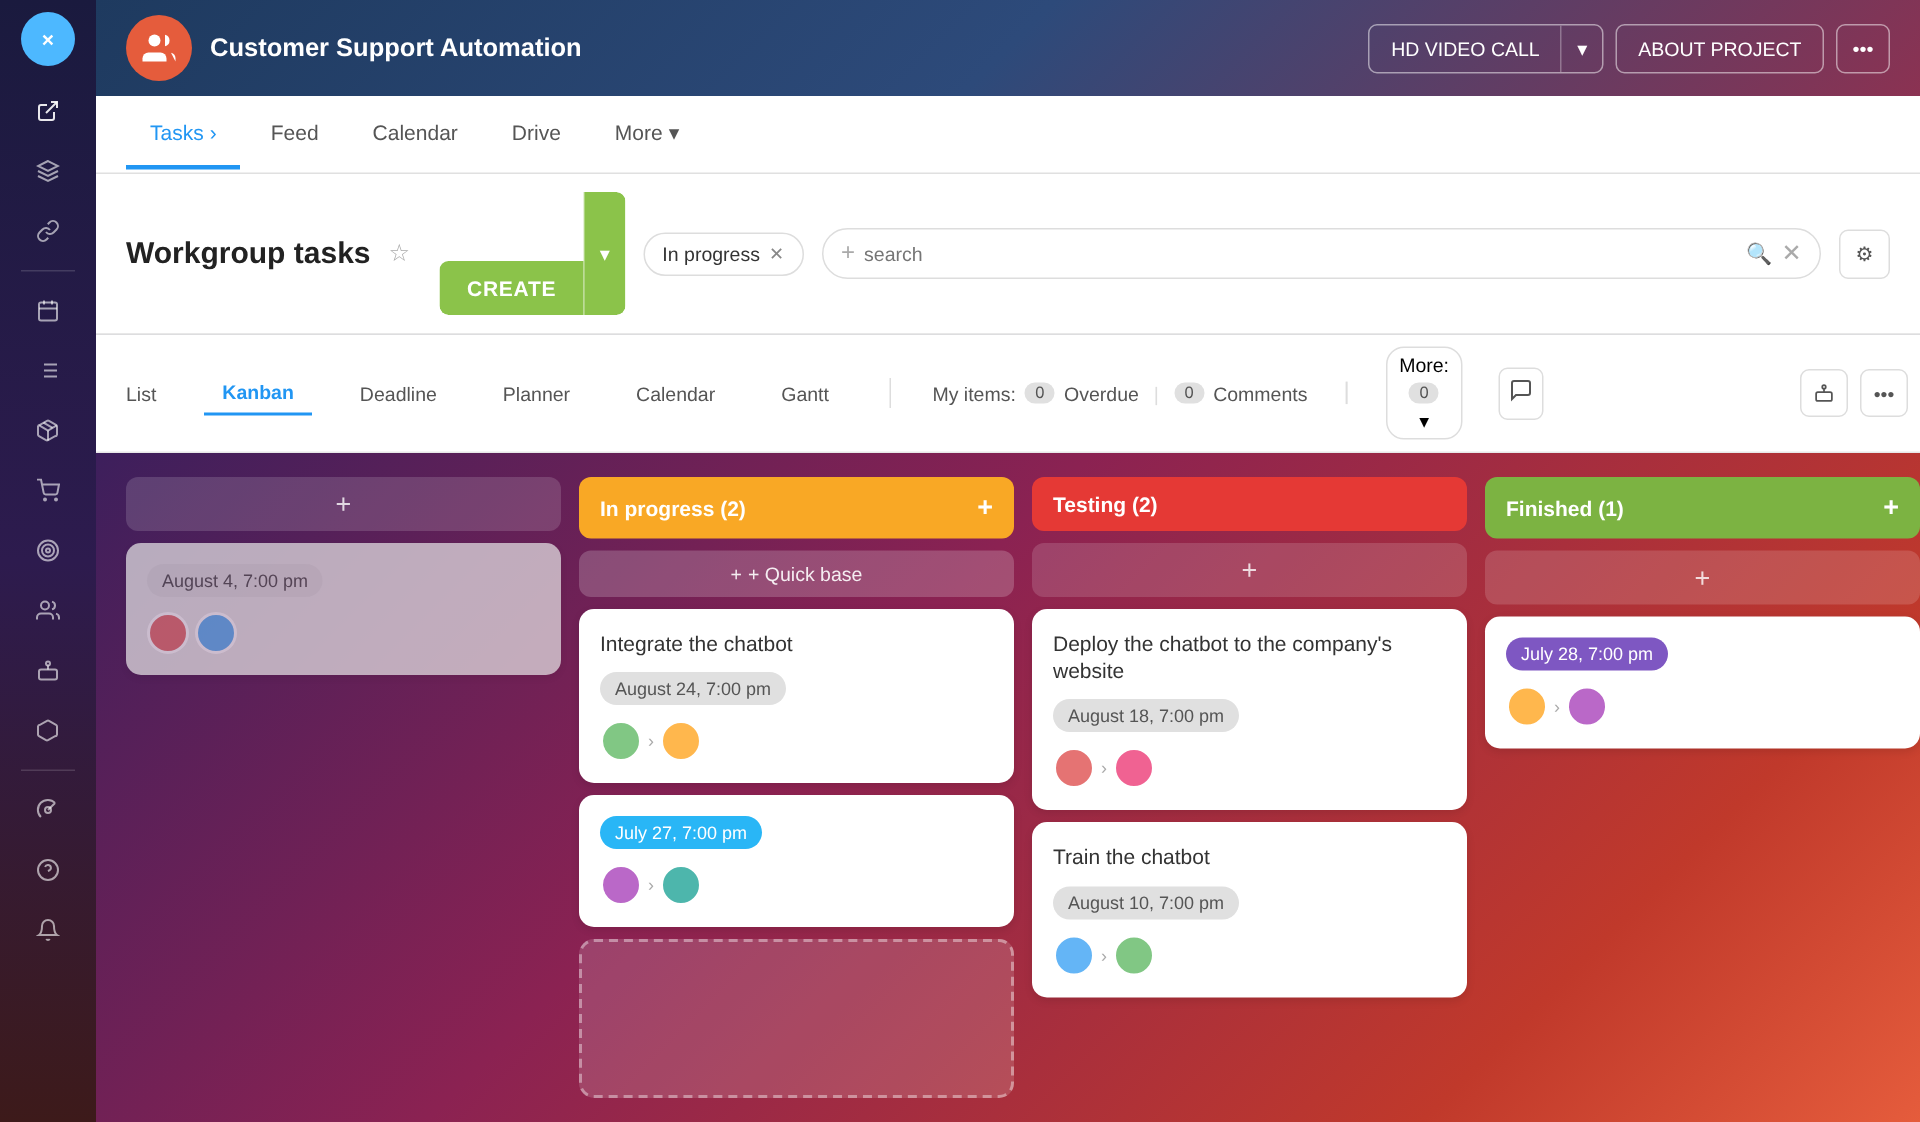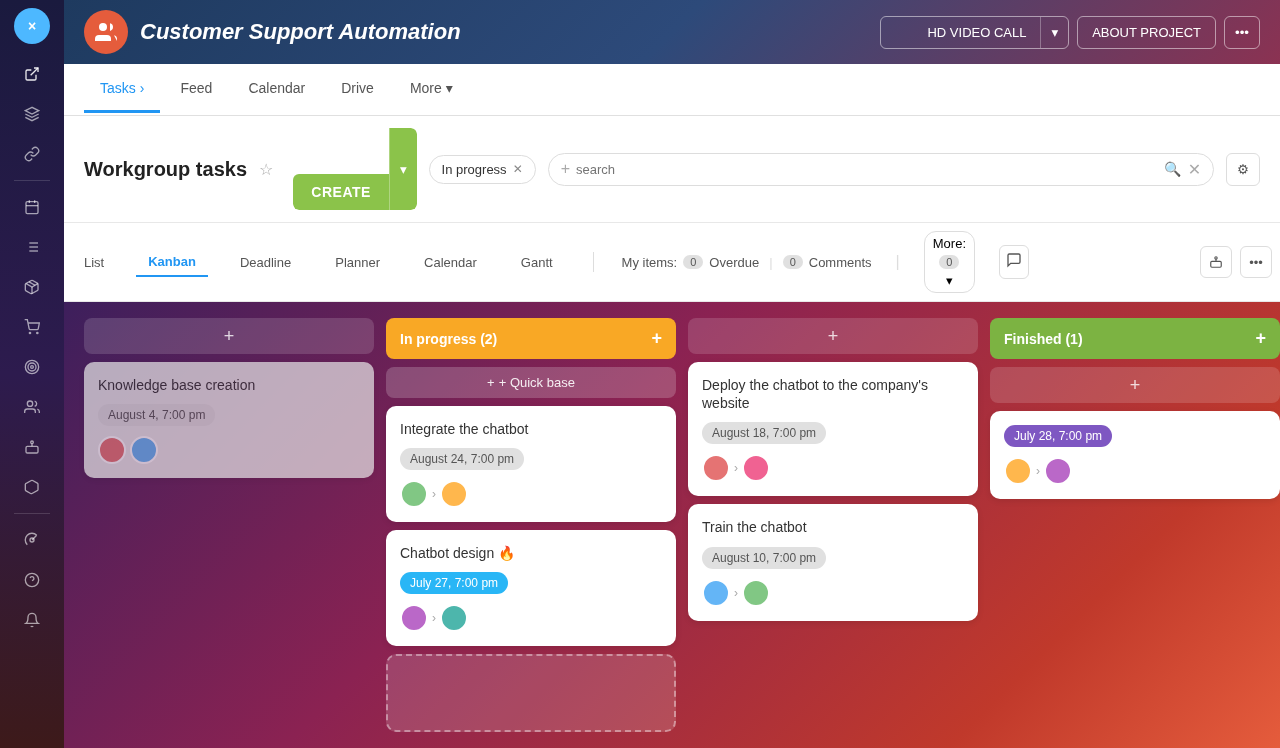--- a/index.html
+++ b/index.html
@@ -12,21 +12,21 @@
     .sidebar-icon.active { color: rgba(255,255,255,0.9); }
     .sidebar-divider { width: 36px; height: 1px; background: rgba(255,255,255,0.15); margin: 4px 0; }
 
     
     .main { flex: 1; display: flex; flex-direction: column; overflow: hidden; }
 
     
     .header { background: linear-gradient(135deg, #1e3a5f 0%, #2d4a7a 50%, #8b3252 100%); padding: 0 20px; height: 64px; display: flex; align-items: center; justify-content: space-between; flex-shrink: 0; }
     .header-left { display: flex; align-items: center; gap: 12px; }
     .header-logo { width: 44px; height: 44px; background: #e55c3c; border-radius: 50%; display: flex; align-items: center; justify-content: center; color: white; font-size: 20px; }
-    .header-title { color: white; font-size: 22px; font-weight: 600; font-style: italic; }
+    .header-title { color: white; font-size: 17px; font-weight: 600; }
     .header-actions { display: flex; align-items: center; gap: 8px; }
     .btn-video { background: transparent; border: 1.5px solid rgba(255,255,255,0.5); border-radius: 6px; color: white; padding: 8px 14px; cursor: pointer; display: flex; align-items: center; gap: 6px; font-size: 13px; }
     .btn-video-dropdown { background: transparent; border: 1.5px solid rgba(255,255,255,0.5); border-left: none; border-radius: 0 6px 6px 0; color: white; padding: 8px 10px; cursor: pointer; }
     .btn-about { background: transparent; border: 1.5px solid rgba(255,255,255,0.5); border-radius: 6px; color: white; padding: 8px 14px; cursor: pointer; font-size: 13px; font-weight: 500; }
     .btn-more-dots { background: transparent; border: 1.5px solid rgba(255,255,255,0.5); border-radius: 6px; color: white; padding: 8px 10px; cursor: pointer; }
 
     
     .nav-tabs { background: white; padding: 0 20px; display: flex; align-items: center; gap: 4px; height: 52px; flex-shrink: 0; border-bottom: 1px solid #e0e0e0; }
     .nav-tab { padding: 14px 16px; cursor: pointer; font-size: 14px; color: #555; border-bottom: 3px solid transparent; display: flex; align-items: center; gap: 4px; }
     .nav-tab.active { color: #2196f3; border-bottom-color: #2196f3; font-weight: 500; }
@@ -211,21 +211,21 @@
         <svg width="24" height="24" viewBox="0 0 24 24" fill="white">
             <path d="M17 21v-2a4 4 0 00-4-4H5a4 4 0 00-4 4v2"></path>
             <circle cx="9" cy="7" r="4"></circle>
             <path d="M23 21v-2a4 4 0 00-3-3.87"></path>
             <path d="M16 3.13a4 4 0 010 7.75"></path>
           </svg>
       </div>
       <h1 class="header-title">Customer Support Automation</h1>
     </div>
     <div class="header-actions">
-      <div style="display:flex; border:1.5px solid rgba(255,255,255,0.5); border-radius:6px; overflow:hidden;padding-left:32px;">
+      <div style="display:flex; border:1.5px solid rgba(255,255,255,0.5); border-radius:6px; overflow:hidden;">
         <button class="btn-video" style="border-radius:0; border:none; border-right:1px solid rgba(255,255,255,0.3);">HD VIDEO CALL</button>
         <button class="btn-video-dropdown" style="border:none; background:transparent; color:white; padding:8px 10px; cursor:pointer;">▾</button>
       </div>
       <button class="btn-about">ABOUT PROJECT</button>
       <button class="btn-more-dots">•••</button>
     </div>
   </div>
 
   <div class="nav-tabs">
     <div class="nav-tab active">
@@ -303,21 +303,20 @@
   </div>
 
   <div class="kanban-wrapper">
     <div class="kanban-scroll">
 
       <div class="kanban-col">
         <div class="col-add">
           <span>+</span>
         </div>
         <div class="card" style="opacity:0.7; background:#e8e8e8;">
-          <div class="card-title">Knowledge base creation</div>
           <div class="card-date gray">August 4, 7:00 pm</div>
           <div class="card-avatars">
             <div class="avatar av1"></div>
             <div class="avatar av2"></div>
           </div>
         </div>
       </div>
 
       <div class="kanban-col">
         <div class="col-header inprogress">
@@ -331,33 +330,35 @@
         <div class="card">
           <div class="card-title">Integrate the chatbot</div>
           <div class="card-date gray">August 24, 7:00 pm</div>
           <div class="card-avatars">
             <div class="avatar av3"></div>
             <span class="avatar-sep">›</span>
             <div class="avatar av4"></div>
           </div>
         </div>
         <div class="card">
-          <div class="card-title">Chatbot design 🔥</div>
           <div class="card-date blue">July 27, 7:00 pm</div>
           <div class="card-avatars">
             <div class="avatar av5"></div>
             <span class="avatar-sep">›</span>
             <div class="avatar av6"></div>
           </div>
         </div>
 
         <div class="card-ghost" style="height: 110px;"></div>
       </div>
 
       <div class="kanban-col">
+        <div class="col-header testing">
+          <span>Testing (2)</span>
+        </div>
         <div class="col-add">
           <span>+</span>
         </div>
         <div class="card">
           <div class="card-title">Deploy the chatbot to the company's website</div>
           <div class="card-date gray">August 18, 7:00 pm</div>
           <div class="card-avatars">
             <div class="avatar av1"></div>
             <span class="avatar-sep">›</span>
             <div class="avatar av7"></div>

